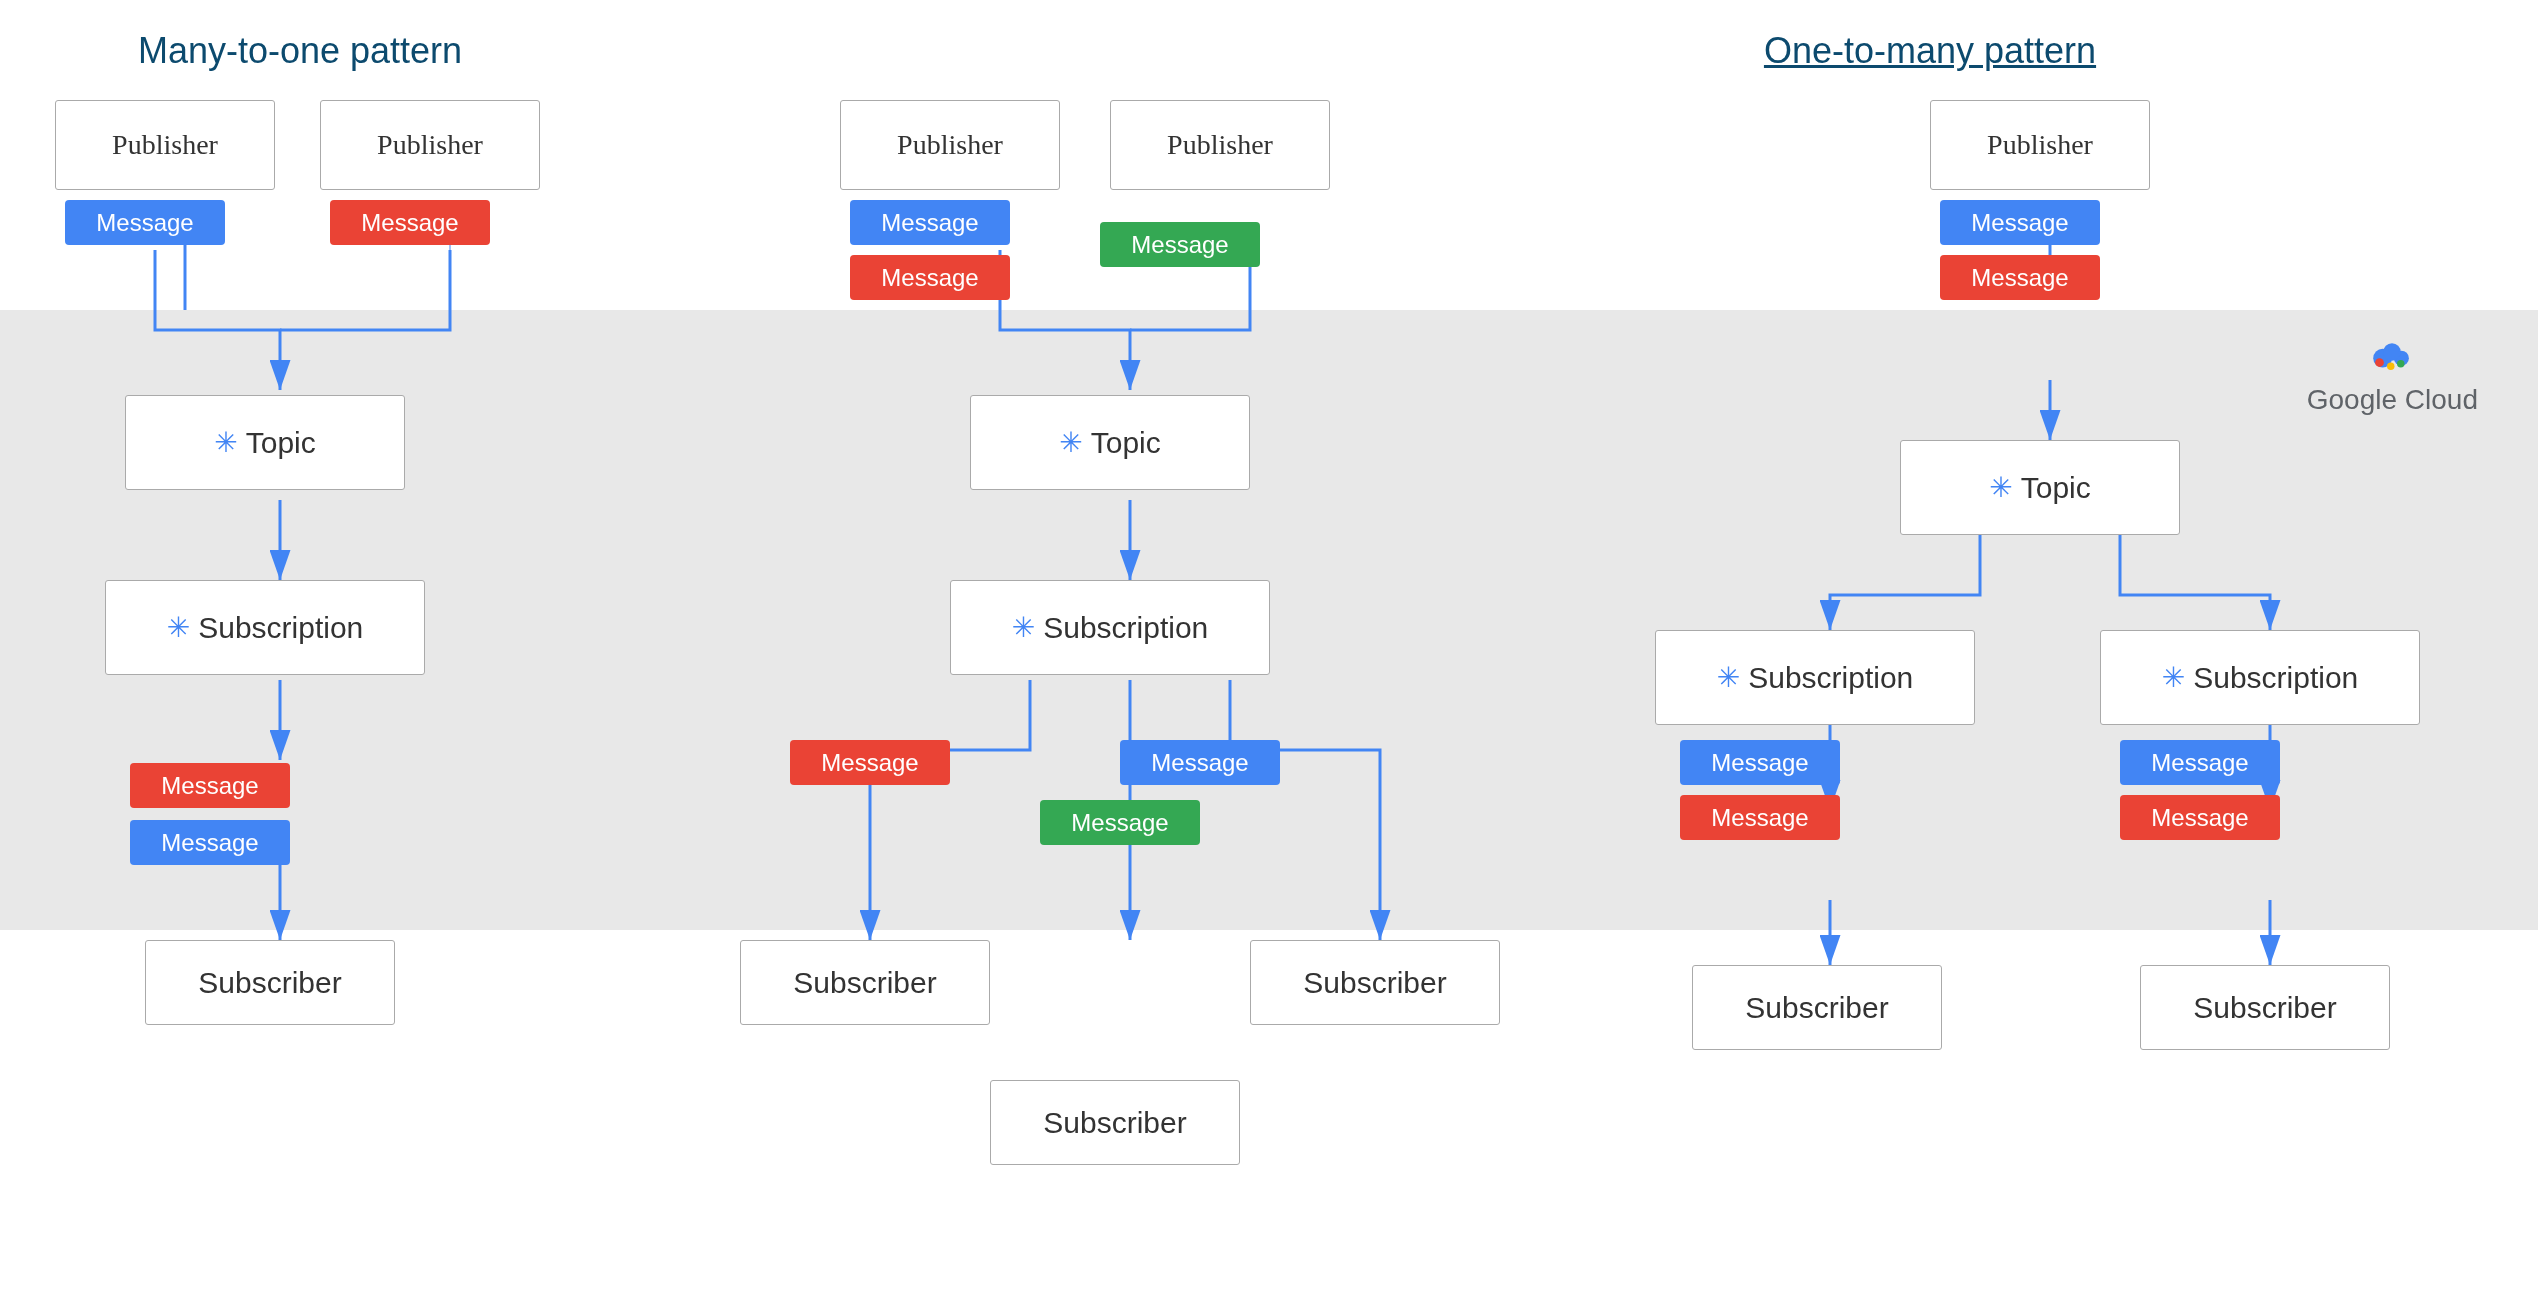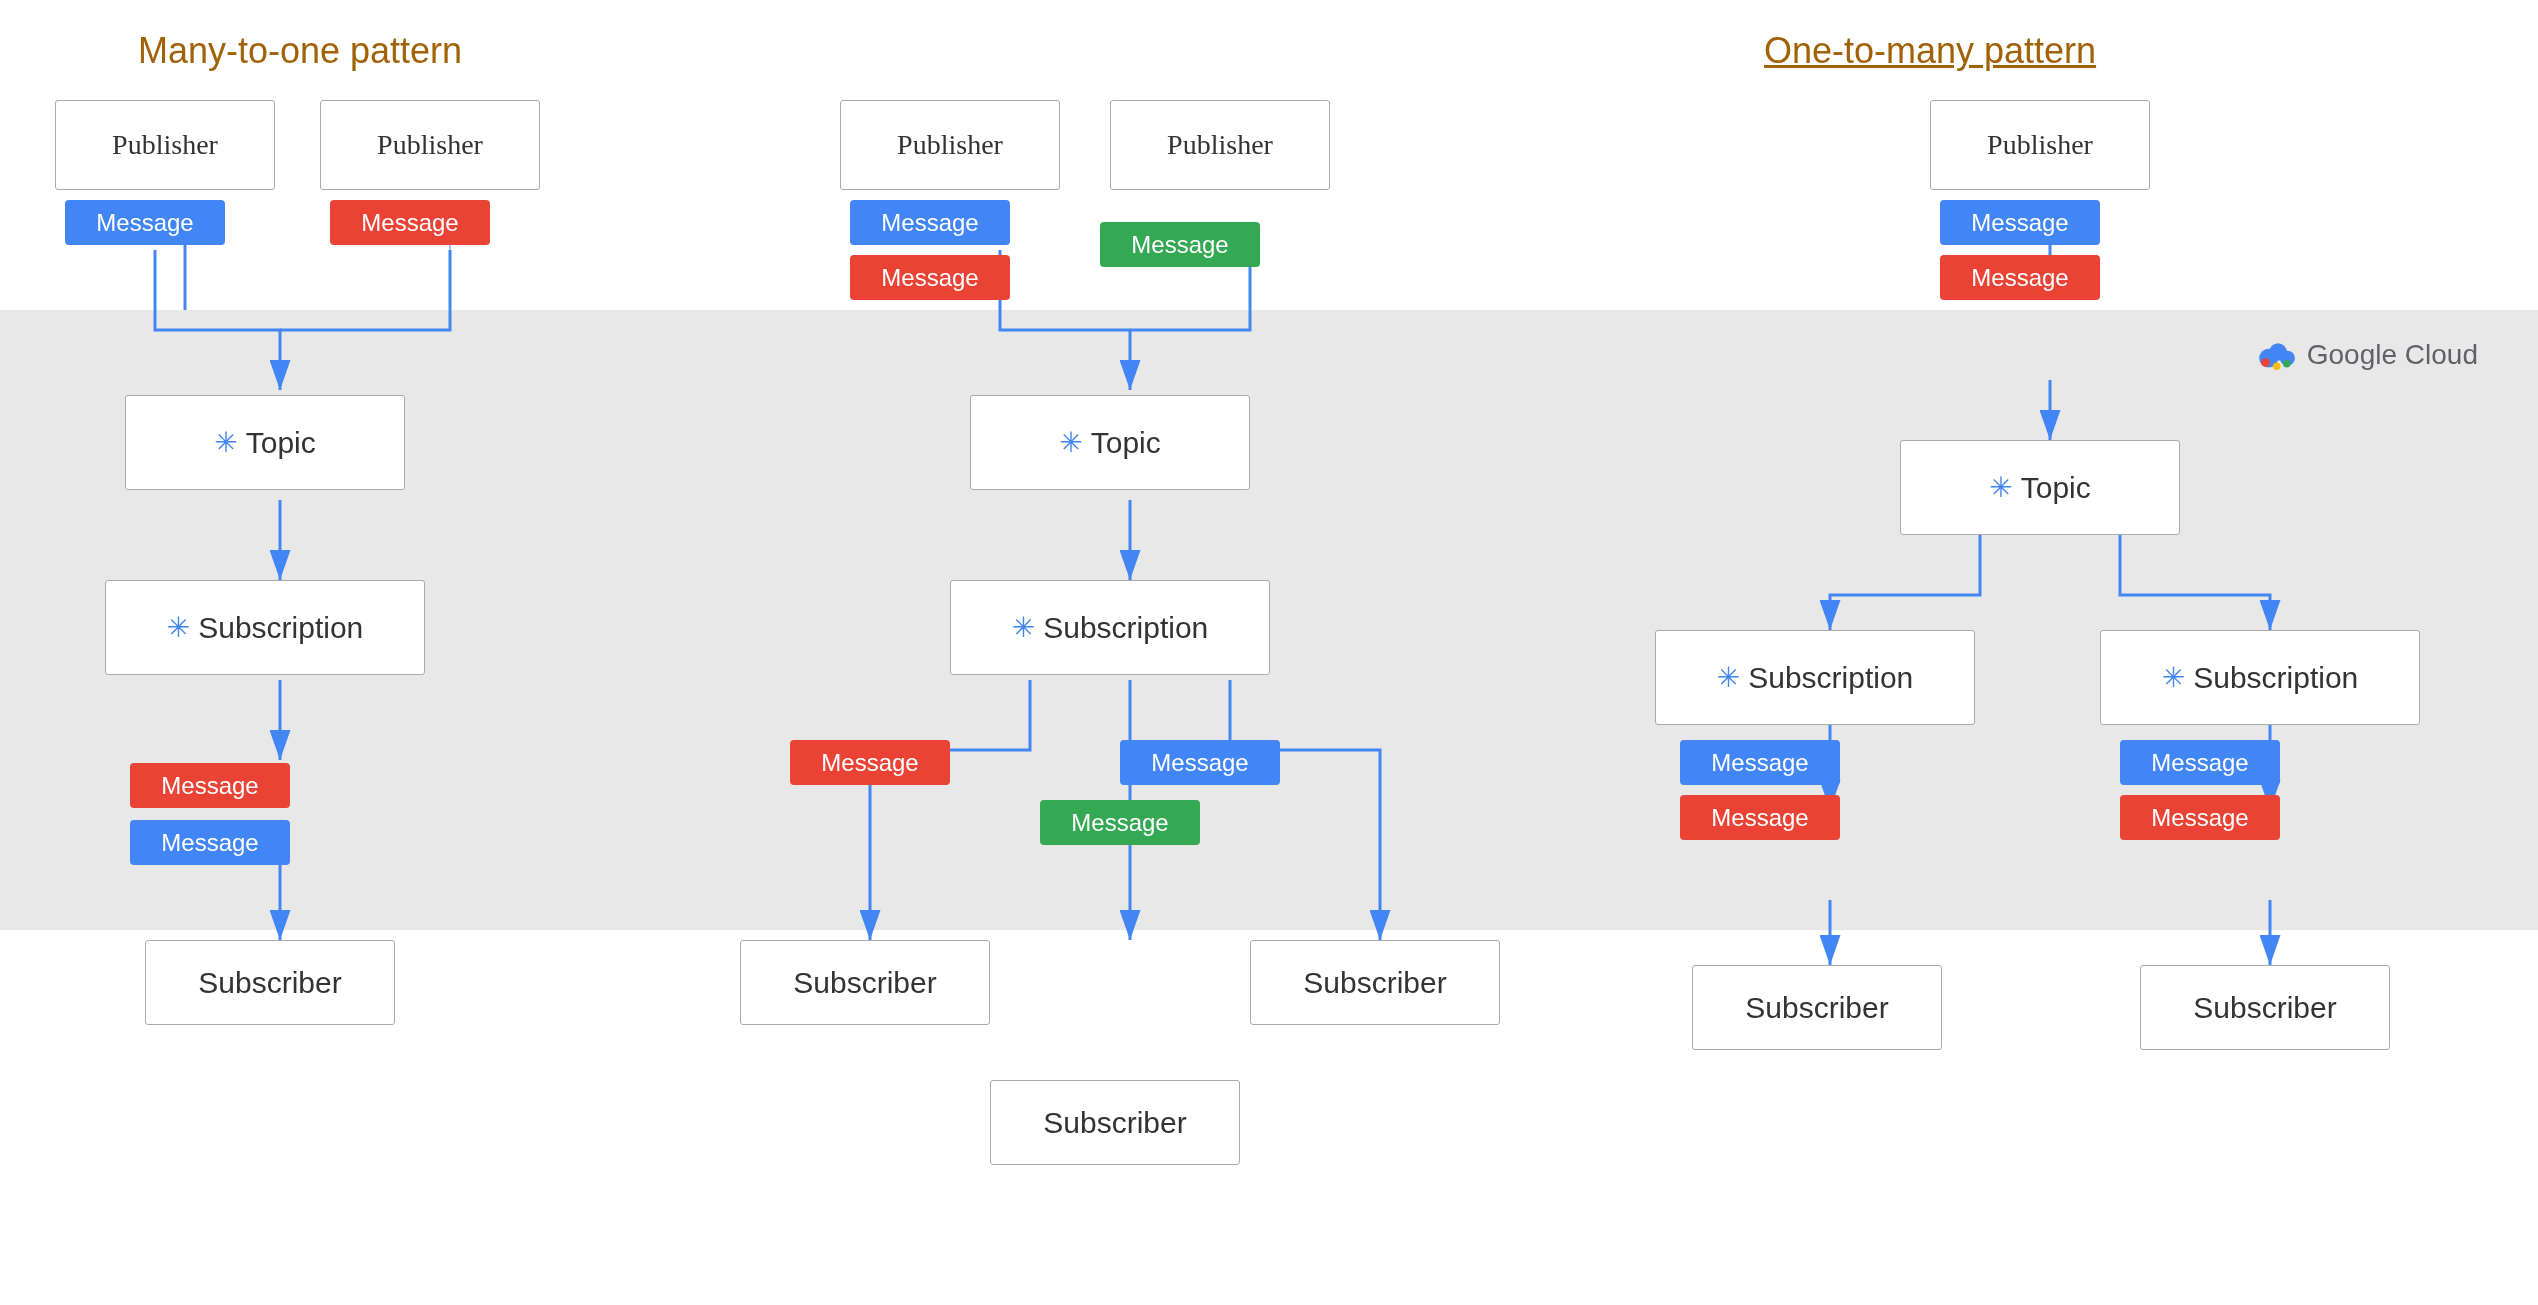--- a/index.html
+++ b/index.html
@@ -95,21 +95,21 @@
     }
 
     .msg-blue { background: #4285f4; }
     .msg-red { background: #ea4335; }
     .msg-green { background: #34a853; }
 
     
     .pattern-title {
       position: absolute;
       font-size: 36px;
-      color: #a16207;
+      color: #0c4a6e;
       font-weight: 400;
       text-align: center;
     }
 
     
     .pubsub-icon {
       font-size: 28px;
       color: #4285f4;
       margin-right: 8px;
     }
@@ -124,20 +124,21 @@
     }
 
     
     .gc-logo {
       position: absolute;
       right: 60px;
       top: 330px;
       display: flex;
       align-items: center;
       gap: 4px;
+      flex-direction: column;
     }
 
     .gc-logo-text {
       font-size: 28px;
       color: #5f6368;
     }
 
     .gc-icon {
       width: 50px;
       height: 50px;

